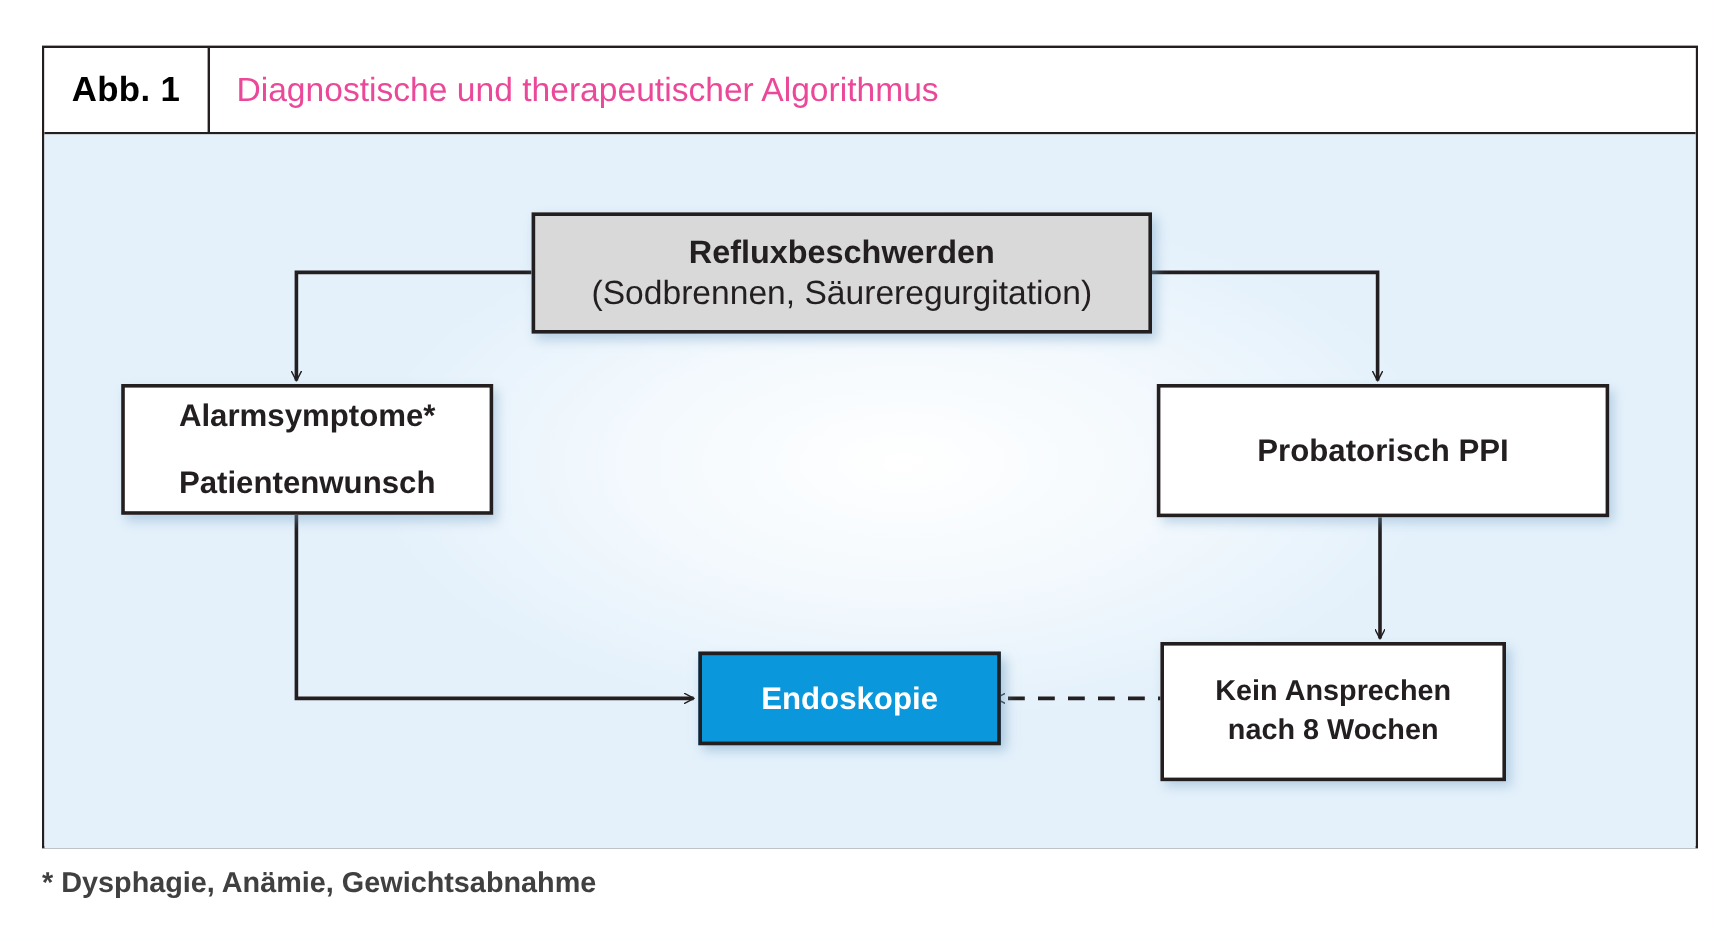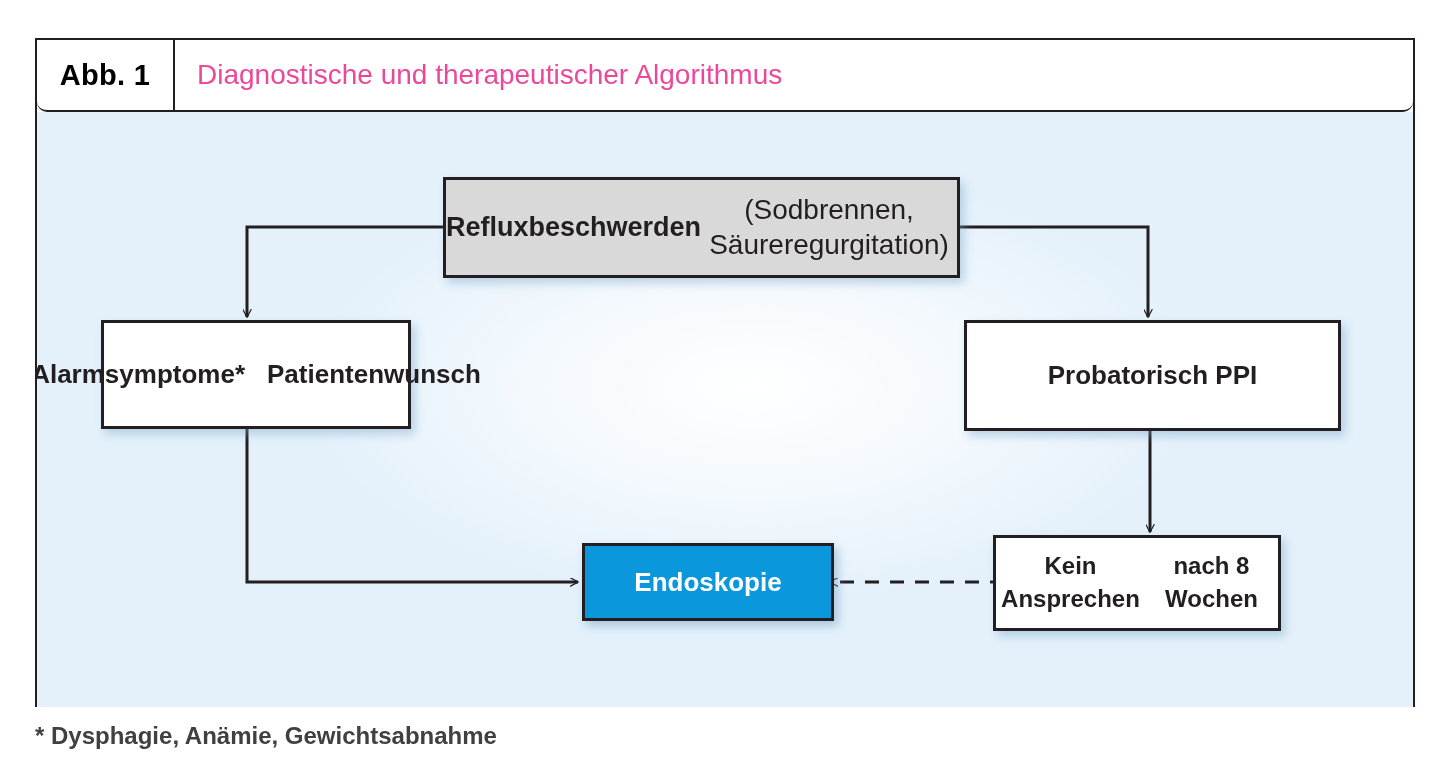--- a/index.html
+++ b/index.html
@@ -34,21 +34,20 @@
     position: absolute;
     left: 0;
     top: 0;
     width: 100%;
     height: 72px;
     box-sizing: border-box;
     border-bottom: 2px solid #231f20;
     display: flex;
     align-items: stretch;
     background: #ffffff;
-    border-radius: 10px;
   }
   #figure-number {
     width: 138px;
     box-sizing: border-box;
     border-right: 2px solid #231f20;
     display: flex;
     align-items: center;
     justify-content: center;
     font-size: 29px;
     font-weight: bold;
@@ -77,21 +76,21 @@
       #e4f1fb;
     overflow: hidden;
   }
 
   
   .node {
     position: absolute;
     box-sizing: border-box;
     border: 3px solid #231f20;
     display: flex;
-    flex-direction: row;
+    flex-direction: column;
     align-items: center;
     justify-content: center;
     text-align: center;
     color: #231f20;
     box-shadow: 4px 5px 9px rgba(120,165,200,0.45);
   }
   .node .line-1 { font-weight: bold; }
   .node .line-2 { font-weight: normal; }
 
   #node-reflux {
@@ -127,24 +126,24 @@
     width: 377px;
     height: 111px;
     background: #ffffff;
     line-height: 1.26;
     justify-content: center;
   }
   #node-ppi .line-1 { font-size: 26px; }
   #node-ppi .line-2 { font-size: 25px; }
 
   #node-nonresponse {
-    left: 956px;
+    left: 930px;
     top: 423px;
     width: 288px;
-    height: 96px;
+    height: 116px;
     background: #ffffff;
     line-height: 1.36;
   }
   #node-nonresponse .line-1,
   #node-nonresponse .line-2 {
     font-size: 24px;
     font-weight: bold;
   }
 
   #node-endoscopy {

